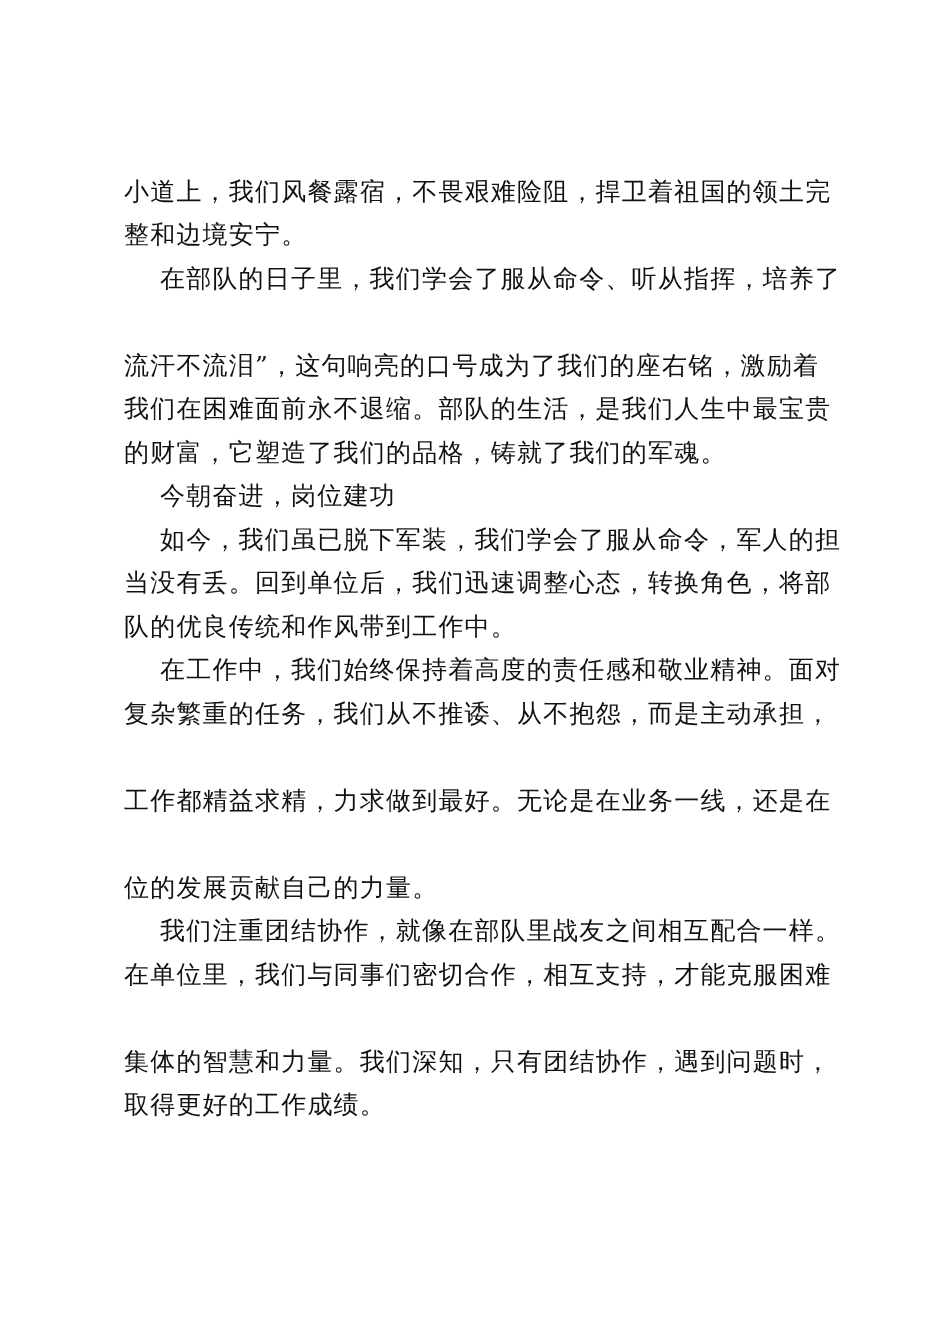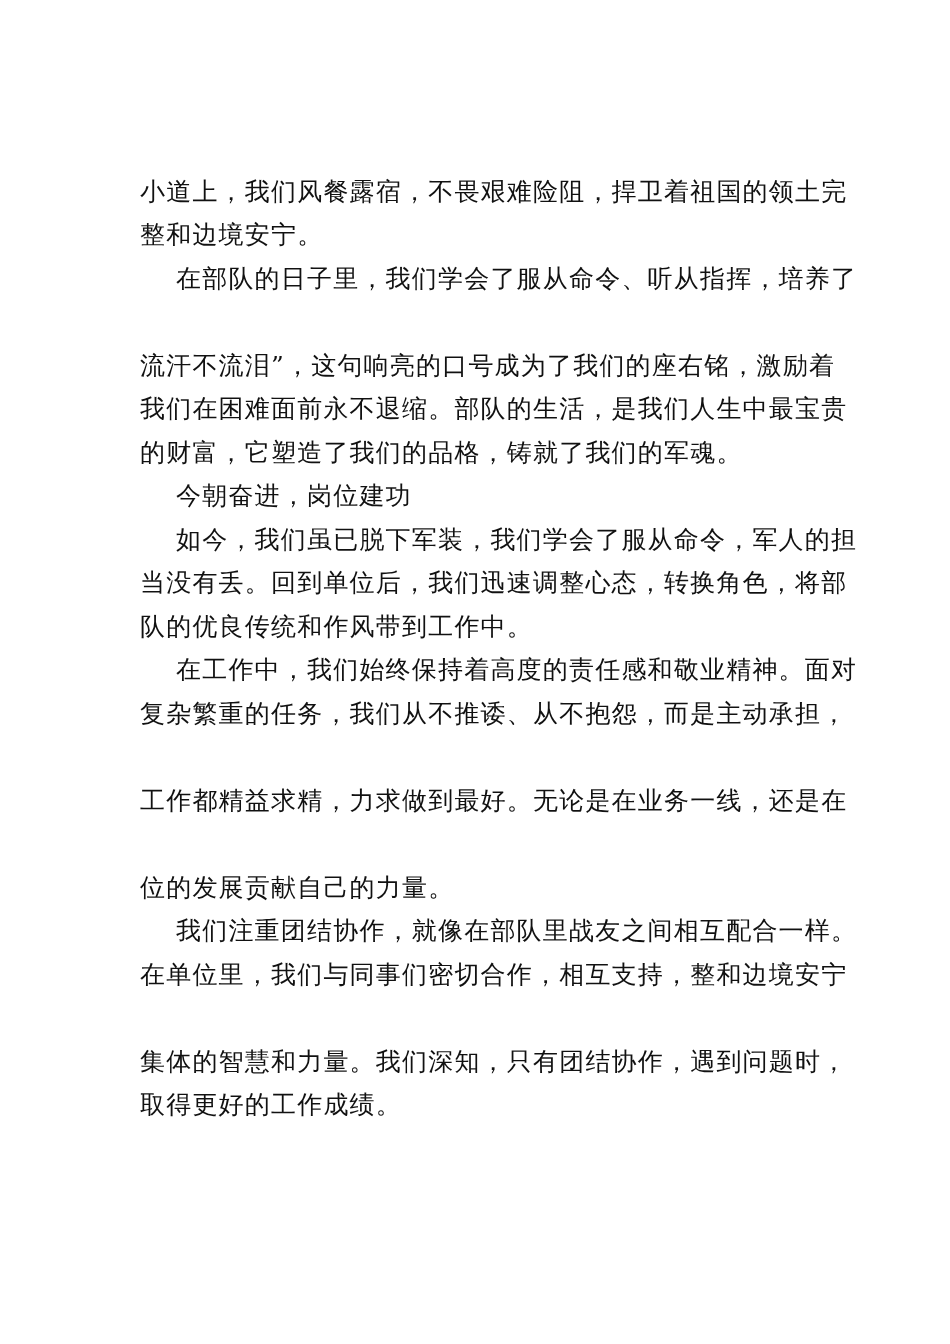--- a/index.html
+++ b/index.html
@@ -1,17 +1,17 @@
 <!DOCTYPE html>
 <html><head>
 <meta charset="utf-8">
 <style>
   html, body { margin: 0; padding: 0; background: #ffffff; }
   body { width: 950px; height: 1344px; position: relative; overflow: hidden; }
-  .page { position: absolute; left: 16px; top: 0; width: 868px; height: 1344px; background: #fff; padding-left: 17px; }
+  .page { position: absolute; left: 0; top: 0; width: 868px; height: 1344px; background: #fff; padding-left: 17px; }
   .line {
     position: absolute;
     left: 124px;
     width: 710px;
     height: 43px;
     font-family: "DejaVu Serif", "Liberation Serif", serif;
     font-size: 25px;
     line-height: 43px;
     color: #111;
     white-space: nowrap;
@@ -31,16 +31,16 @@
   <div class="line" style="top:431px">的财富，它塑造了我们的品格，铸就了我们的军魂。</div>
   <div class="line indent" style="top:474px">今朝奋进，岗位建功</div>
   <div class="line indent" style="top:518px">如今，我们虽已脱下军装，我们学会了服从命令，军人的担</div>
   <div class="line" style="top:561px">当没有丢。回到单位后，我们迅速调整心态，转换角色，将部</div>
   <div class="line" style="top:605px">队的优良传统和作风带到工作中。</div>
   <div class="line indent" style="top:648px">在工作中，我们始终保持着高度的责任感和敬业精神。面对</div>
   <div class="line" style="top:692px">复杂繁重的任务，我们从不推诿、从不抱怨，而是主动承担，</div>
   <div class="line" style="top:779px">工作都精益求精，力求做到最好。无论是在业务一线，还是在</div>
   <div class="line" style="top:866px">位的发展贡献自己的力量。</div>
   <div class="line indent" style="top:909px">我们注重团结协作，就像在部队里战友之间相互配合一样。</div>
-  <div class="line" style="top:953px">在单位里，我们与同事们密切合作，相互支持，整和边境安宁</div>
+  <div class="line" style="top:953px">在单位里，我们与同事们密切合作，相互支持，才能克服困难</div>
   <div class="line" style="top:1040px">集体的智慧和力量。我们深知，只有团结协作，遇到问题时，</div>
   <div class="line" style="top:1083px">取得更好的工作成绩。</div>
 </div>
 
 </body></html>

